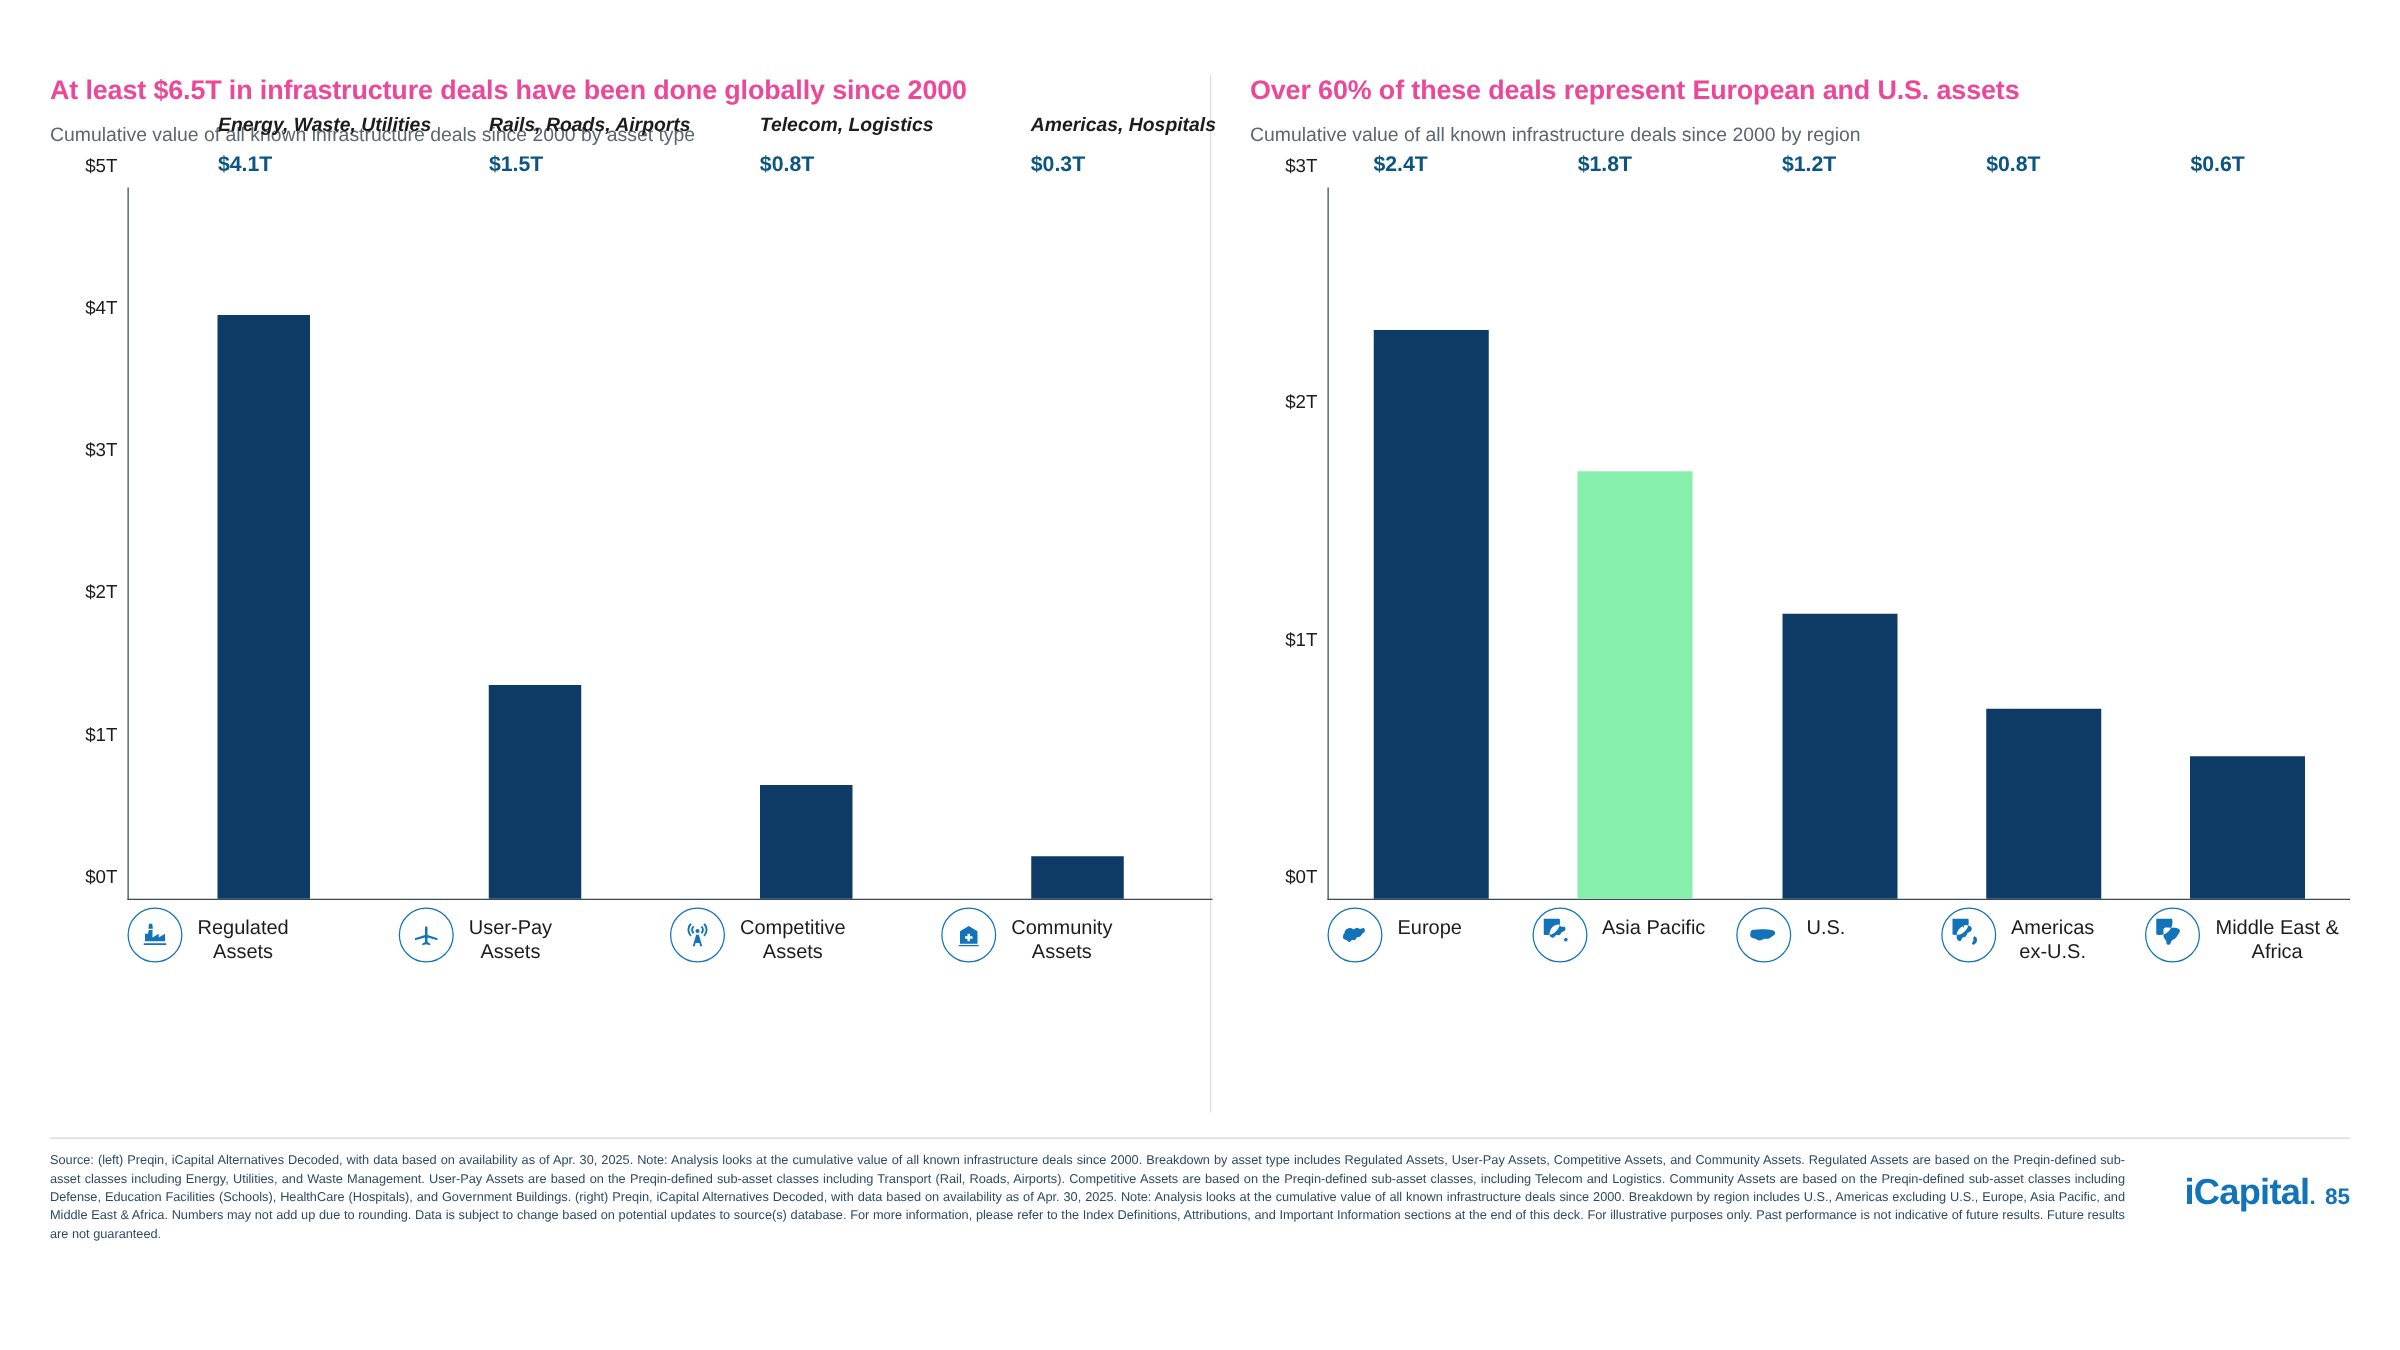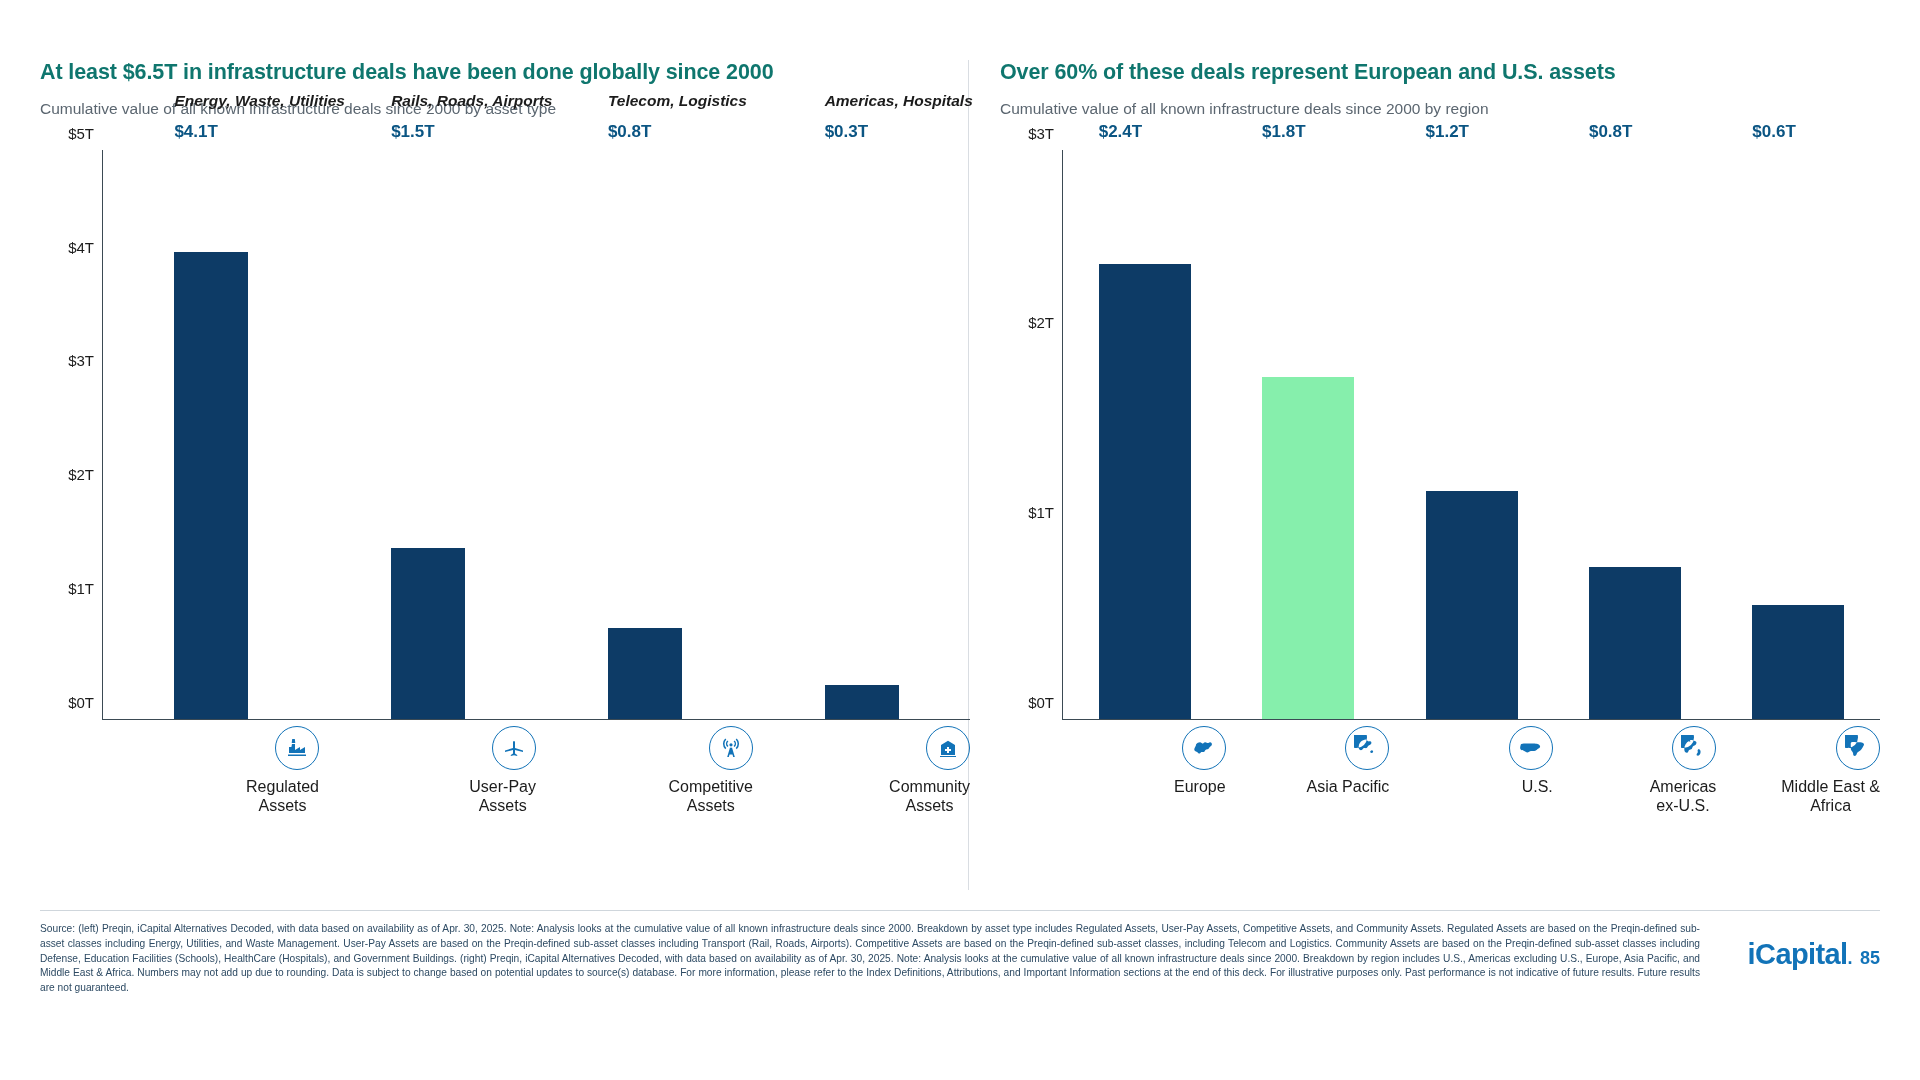--- a/index.html
+++ b/index.html
@@ -24,21 +24,21 @@
   #panel-right { left: 1000px; width: 880px; }
 
   .divider {
     position: absolute;
     left: 968px; top: 60px;
     width: 1px; height: 830px;
     background: #d9dde2;
   }
 
   .panel-title {
-    color: #0f766e;
+    color: #ec4899;
     font-size: 21.5px;
     font-weight: bold;
     letter-spacing: -0.1px;
     line-height: 1.2;
   }
   .panel-subtitle {
     margin-top: 14px;
     color: #5b6670;
     font-size: 15.5px;
     font-weight: 400;
@@ -112,22 +112,23 @@
   
   .xaxis {
     position: absolute;
     left: 62px; right: 0;
     top: 586px;
     display: flex;
   }
   .xitem {
     flex: 1 1 0;
     display: flex;
-    flex-direction: column;
-    align-items: flex-end;
+    flex-direction: row;
+    align-items: flex-start;
+    gap: 12px;
   }
   .icon-circle {
     width: 44px; height: 44px;
     border: 1.6px solid #1273b8;
     border-radius: 50%;
     display: flex;
     align-items: center;
     justify-content: center;
     color: #1273b8;
   }

